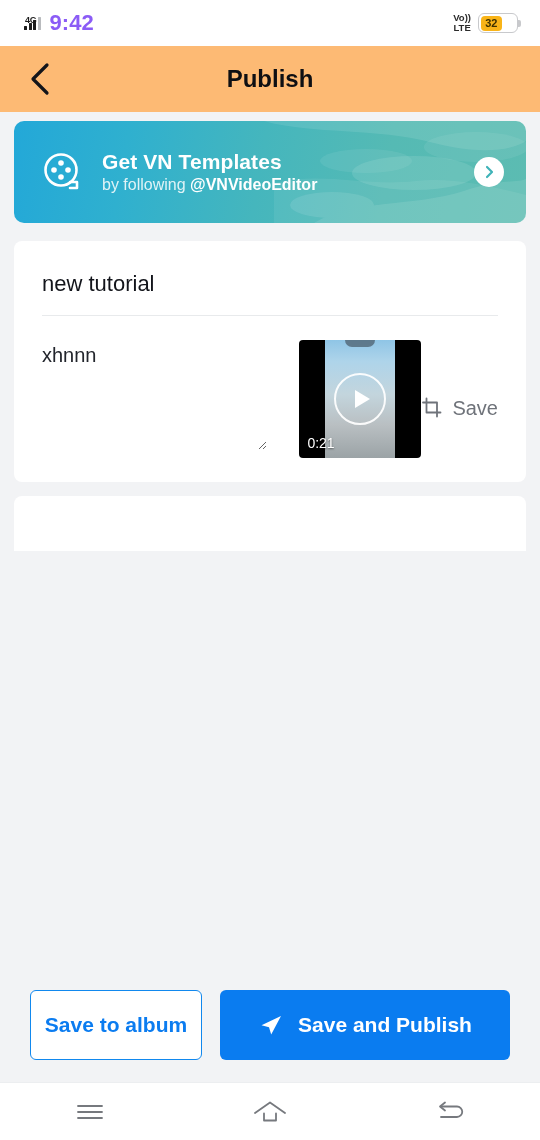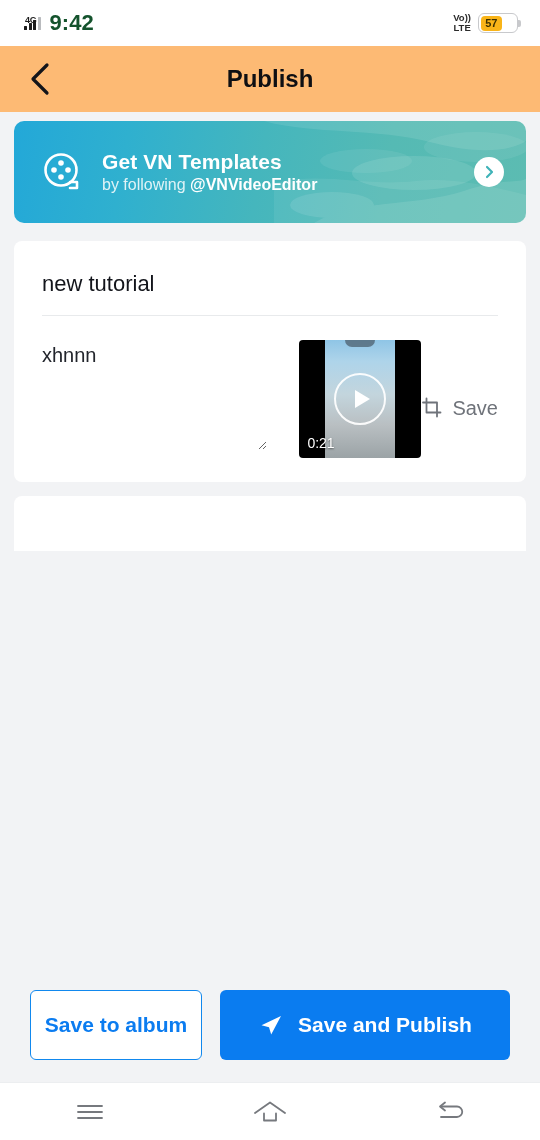--- a/index.html
+++ b/index.html
@@ -44,21 +44,21 @@
   }
   .bars { display: flex; align-items: flex-end; gap: 1.5px; height: 13px; }
   .bars i { width: 3px; background: #1b1b1b; display: block; border-radius: .5px; }
   .bars i:nth-child(1) { height: 4px; }
   .bars i:nth-child(2) { height: 7px; }
   .bars i:nth-child(3) { height: 10px; }
   .bars i:nth-child(4) { height: 13px; background: #b9bbbe; }
   .clock {
     font-size: 22px;
     font-weight: bold;
-    color: #14532d;
+    color: #8b5cf6;
     letter-spacing: 0.1px;
   }
   .sb-right { display: flex; align-items: center; gap: 7px; }
   .volte {
     font-size: 9.5px;
     font-weight: bold;
     line-height: 10px;
     color: #2b2b2b;
     text-align: center;
   }
@@ -355,21 +355,21 @@
       </div>
       <div class="clock">9:42</div>
     </div>
     <div class="sb-right">
       <div class="volte">
         <div>Vo))</div>
         <div>LTE</div>
       </div>
       <div class="battery">
         <div class="battery-fill">
-          <span class="battery-text">57</span>
+          <span class="battery-text">32</span>
         </div>
       </div>
     </div>
   </div>
 
   <div class="titlebar">
     <div class="back-btn">
       <svg width="22" height="34" viewBox="0 0 22 34">
         <polyline points="18,3 4,17 18,31" fill="none" stroke="#13151a" stroke-width="3.2" stroke-linecap="round" stroke-linejoin="round"></polyline>
       </svg>

